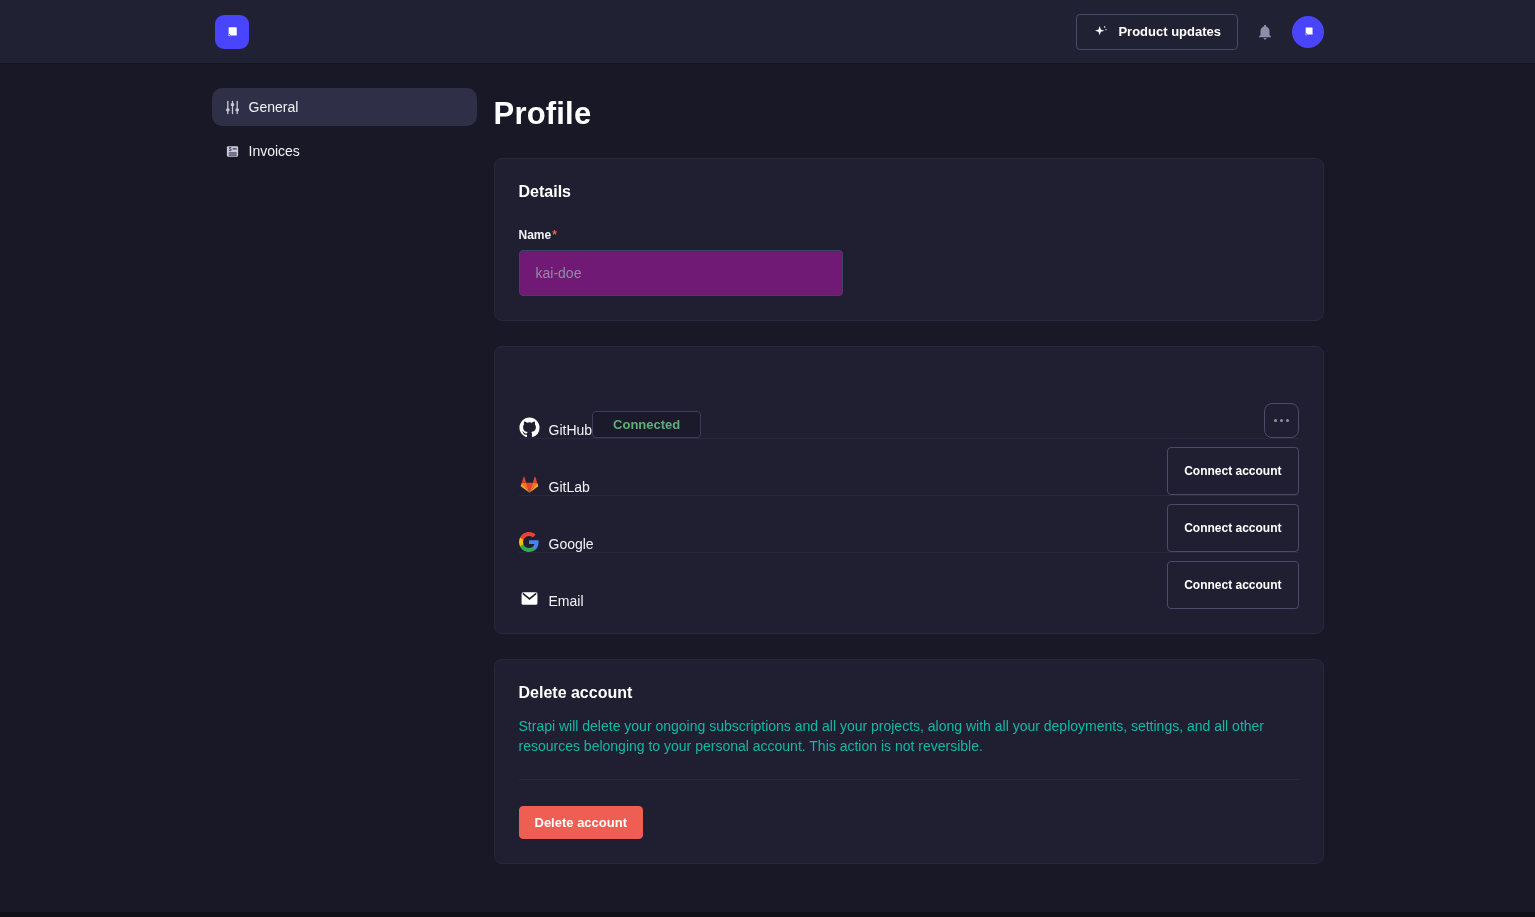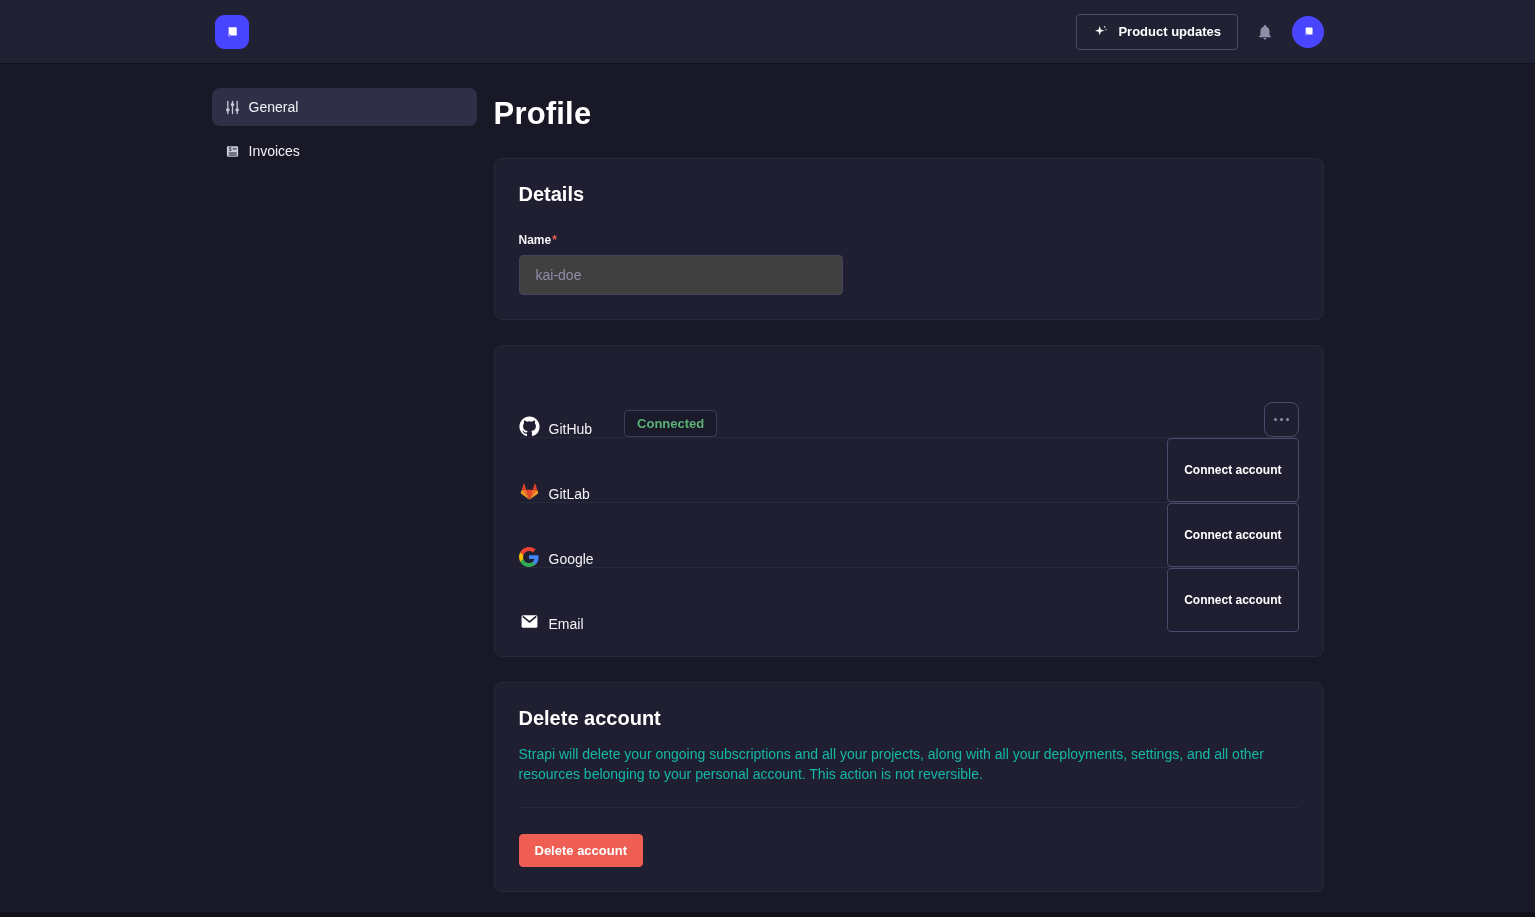--- a/index.html
+++ b/index.html
@@ -58,84 +58,83 @@
   .side-item {
     height:38px;
     display:flex; align-items:center; gap:9px;
     padding:0 13px;
     border-radius:8px;
     margin-bottom:6px;
     font-size:14px;
     color:#f2f2f7;
     cursor:pointer;
   }
-  .side-item.active { background:#2f2f48; }
+  .side-item.active { background:#2f2f48;border-radius:10px; }
   .side-item .spacer { margin-left:auto; }
   .warn-badge {
     width:17px; height:17px;
     border-radius:50%;
     background:#f4ead0;
     color:#1d1d2b;
     font-size:11px; font-weight:700;
     display:flex; align-items:center; justify-content:center;
   }
   
   .main { flex:1; min-width:0; padding-bottom:40px; }
   .page-title { font-size:31px; font-weight:700; color:#ffffff; margin:8px 0 26px; letter-spacing:0.2px; }
   .card {
     background:#1f1f31;
     border:1px solid #28283d;
     border-radius:8px;
     padding:24px;
     margin-bottom:25px;
   }
-  .card-title { font-size:20px; font-weight:700; color:#ffffff; }
+  .card-title { font-size:16px; font-weight:700; color:#ffffff; }
   
   .field { margin-top:24px; }
   .field-label { font-size:12px; font-weight:700; color:#f2f2f7; display:inline-block; margin-bottom:8px; }
   .req { color:#ee5e52; margin-left:1px; }
   .text-input {
     display:block;
-    width:324px; height:40px;
-    background:#404040;
+    width:324px; height:46px;
+    background:#701a75;
     border:1px solid #43435f;
     border-radius:4px;
     color:#8e8ea9;
     font-size:14px;
     font-family:"Liberation Sans", sans-serif;
     padding:0 16px;
     outline:none;
   }
   
   .acct-row {
     display:flex; align-items:flex-end;
     min-height:57px;
   }
   .acct-row + .acct-row { border-top:1px solid #29293e; }
   .acct-list { margin-top:10px; }
   .acct-icon { width:21px; height:21px; display:flex; align-items:center; justify-content:center; flex-shrink:0; }
   .acct-name { font-size:14px; color:#f2f2f7; margin-left:9px; }
   .status-badge {
-    margin-left:32px;
     border:1px solid #3c3c5a;
     background:#1a1a2a;
     color:#5cb176;
     font-size:13px; font-weight:700;
     border-radius:4px;
-    padding:5px 12px;
+    padding:5px 20px;
   }
   .btn-secondary {
     margin-left:auto;
     background:transparent;
     border:1px solid #4a4a6a;
     border-radius:4px;
     color:#ffffff;
     font-size:12px; font-weight:700;
     font-family:"Liberation Sans", sans-serif;
-    padding:24px 16px;
+    padding:16px 16px;
     cursor:pointer;
   }
   .btn-more {
     margin-left:auto;
     width:35px; height:35px;
     background:transparent;
     border:1px solid #4a4a6a;
     border-radius:8px;
     display:flex; align-items:center; justify-content:center; gap:3px;
     cursor:pointer;

